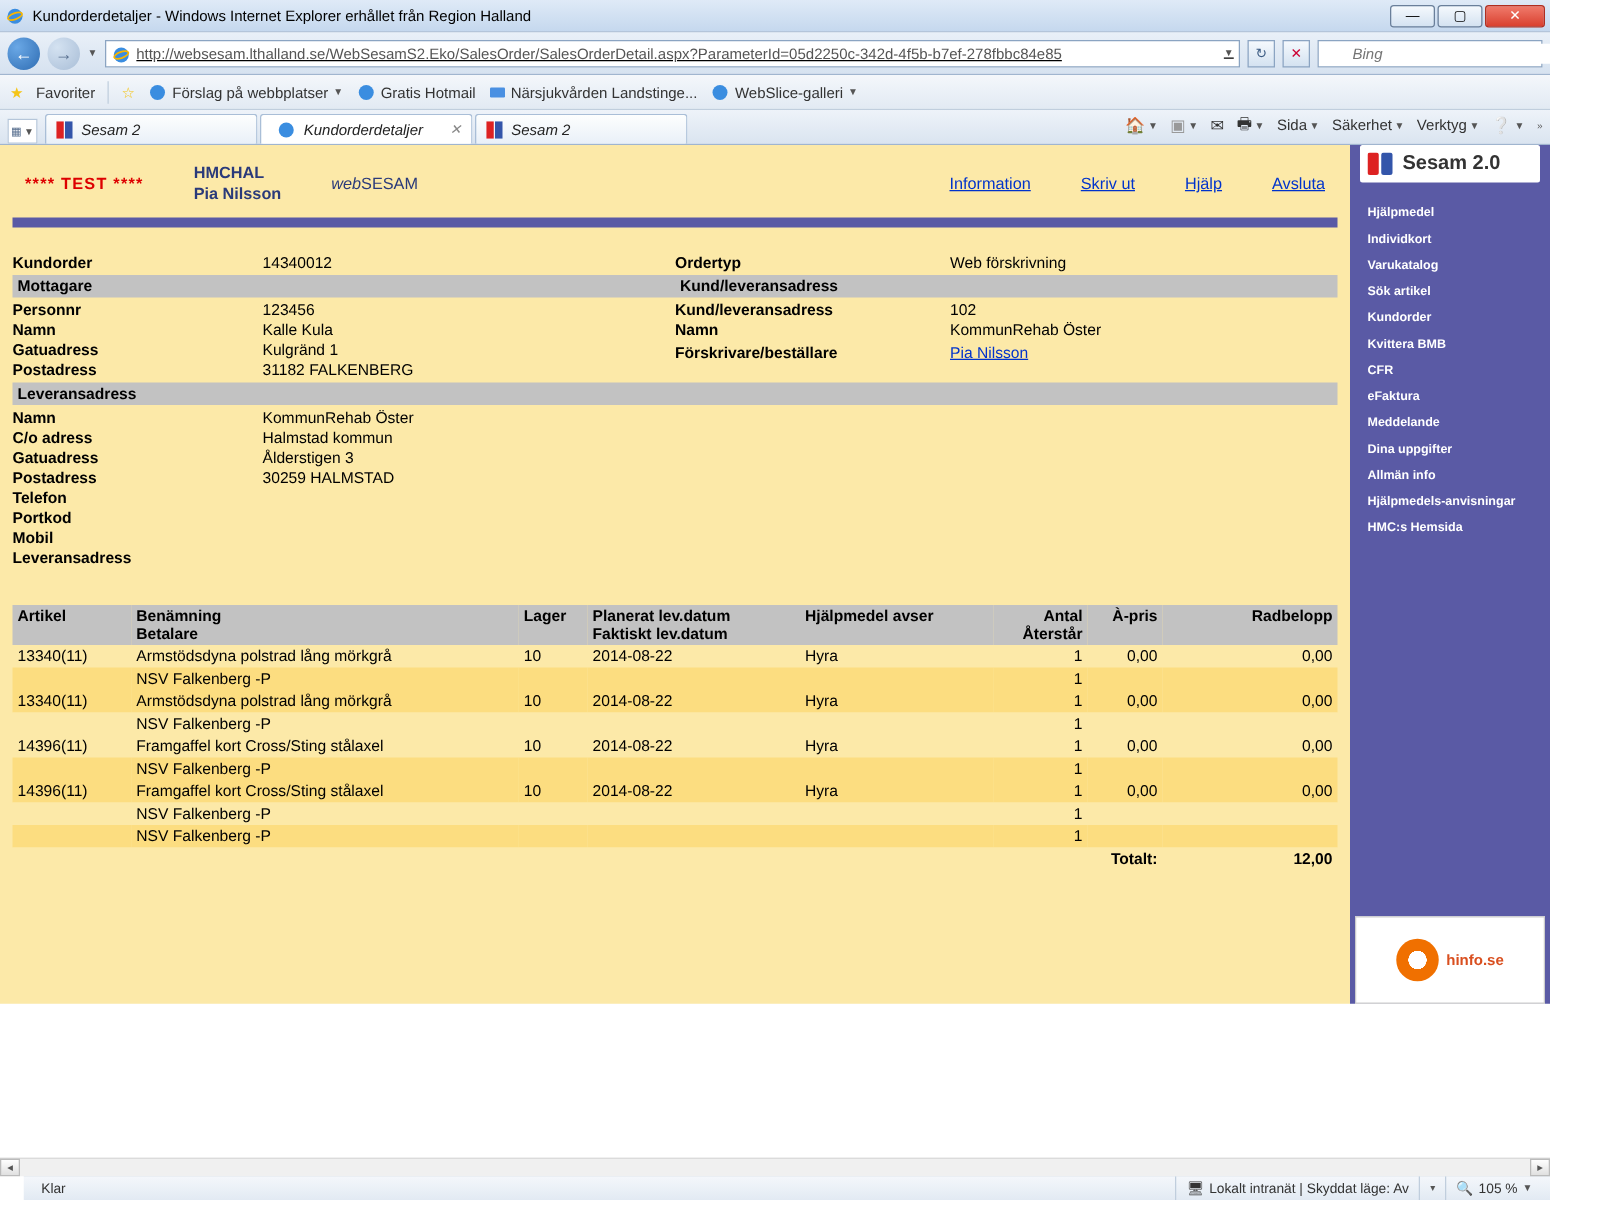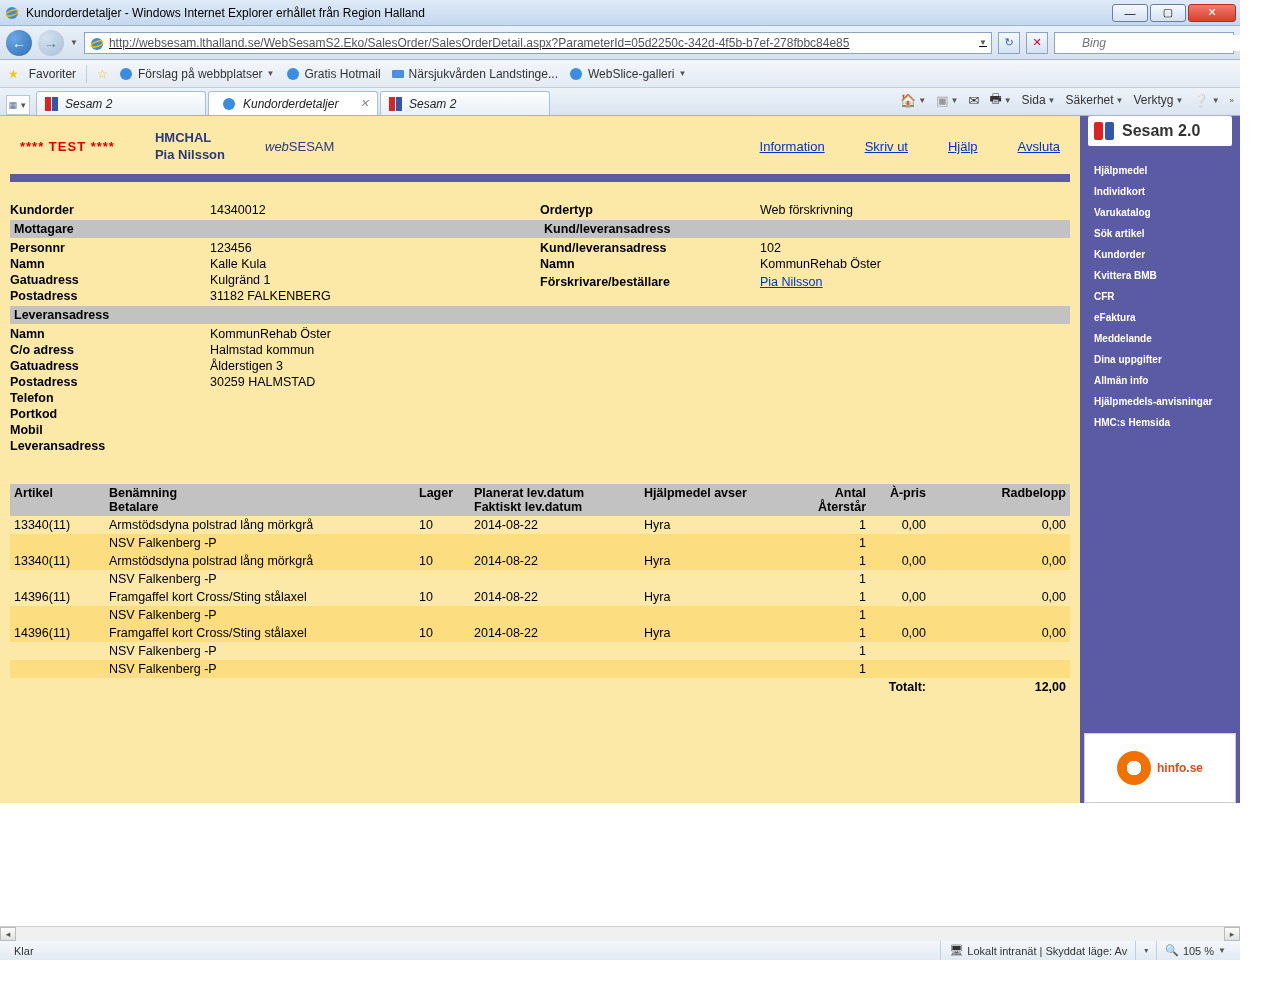--- a/index.html
+++ b/index.html
@@ -86,21 +86,21 @@
   tr.rA{background:#fce9a8;}
   tr.rB{background:#fcdd80;}
   tr.tot td{font-weight:bold;}
 
   
   .hscroll{height:14px;background:#f0f0f0;border-top:1px solid #ccc;display:flex;align-items:center;}
   .hscroll .btn{width:16px;height:14px;background:linear-gradient(#fefefe,#e0e0e0);border:1px solid #bbb;display:flex;align-items:center;justify-content:center;font-size:9px;color:#555;}
   .hscroll .track{flex:1;position:relative;background:#f0f0f0;height:14px;}
 
   
-  .status{height:20px;background:linear-gradient(#f4f7fb,#e2eaf3);border-top:1px solid #c0cedd;display:flex;align-items:flex-start;font-size:11px;color:#333;padding:0 6px;}
+  .status{height:20px;background:linear-gradient(#f4f7fb,#e2eaf3);border-top:1px solid #c0cedd;display:flex;align-items:flex-start;font-size:11px;color:#333;padding:0 6px;margin-left:19px;}
   .status .left{flex:1;}
   .status .item{display:flex;align-items:center;gap:4px;padding:0 8px;border-left:1px solid #c0cedd;height:100%;}
   .status .item:first-of-type{border-left:none;}
   .eicon,.ie-icon{display:inline-block;}
   svg.ie{width:16px;height:16px;}
 </style>
 </head>
 <body>
 
 <div class="win">

